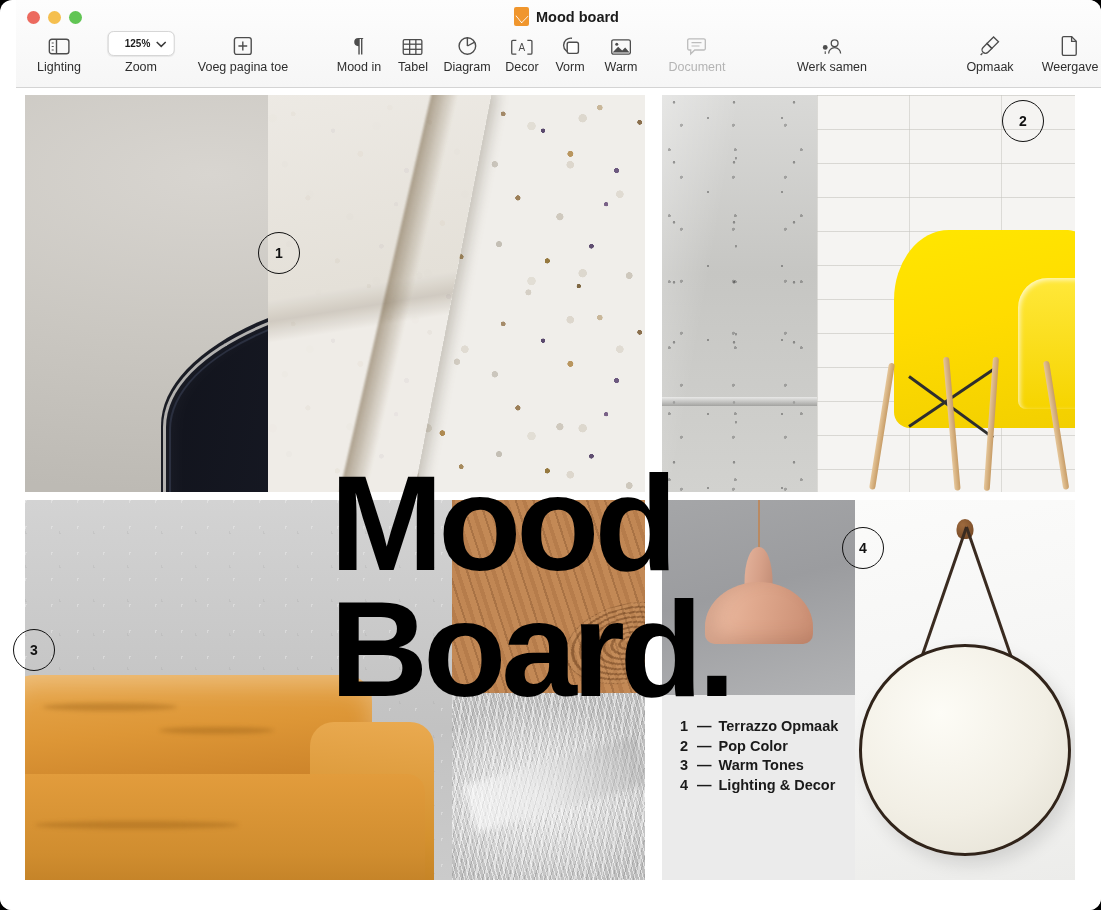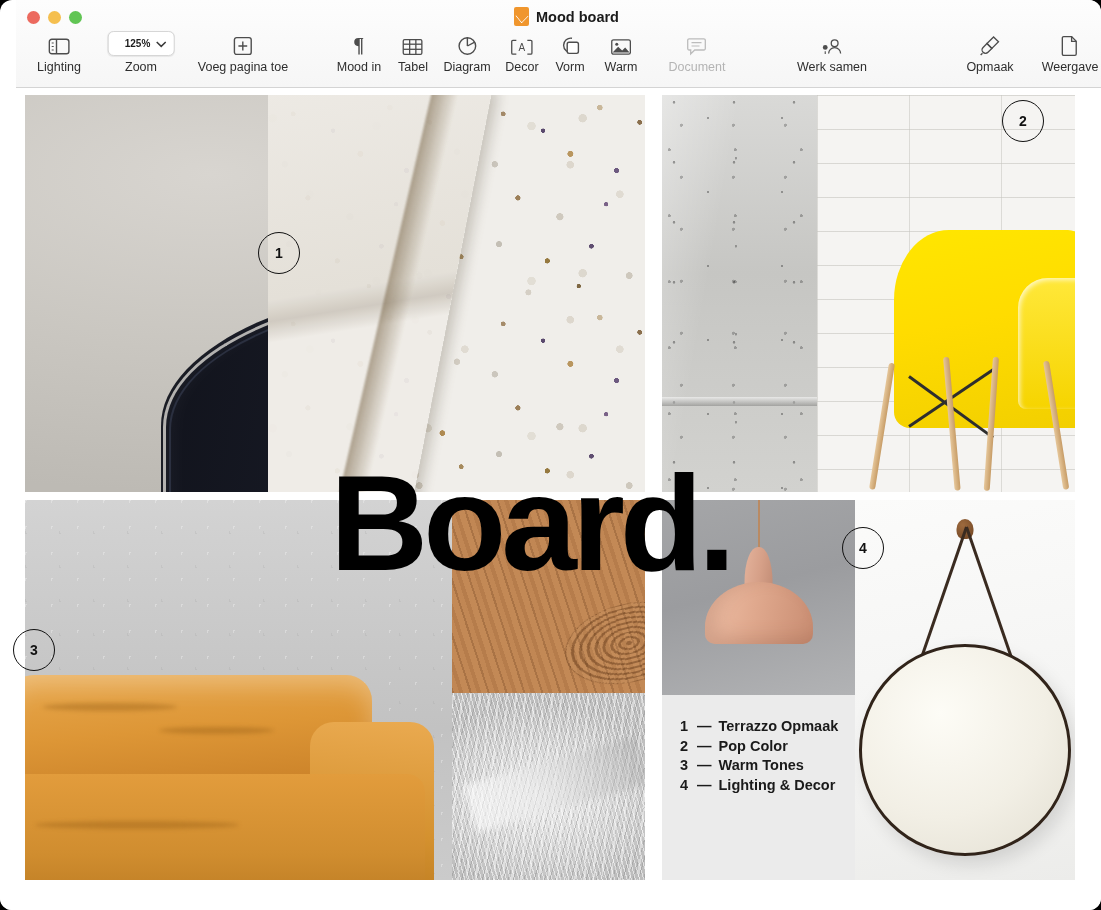--- a/index.html
+++ b/index.html
@@ -586,20 +586,21 @@
 
     <div class="cell" style="left:855px;top:412px;width:220px;height:380px;">
       <div class="tex tex-whitewall"></div>
       <div class="mirror-knob"></div>
       <div class="strap" style="left:50%;transform:rotate(19deg);"></div>
       <div class="strap" style="left:50%;transform:rotate(-19deg);"></div>
       <div class="mirror-ring"></div>
     </div>
 
     <div class="headline">
+      <div>Mood</div>
       <div>Board.</div>
     </div>
 
     <div class="marker" style="left:258px;top:144px;">
       <span>1</span>
     </div>
     <div class="marker" style="left:1002px;top:12px;">
       <span>2</span>
     </div>
     <div class="marker" style="left:13px;top:541px;">

